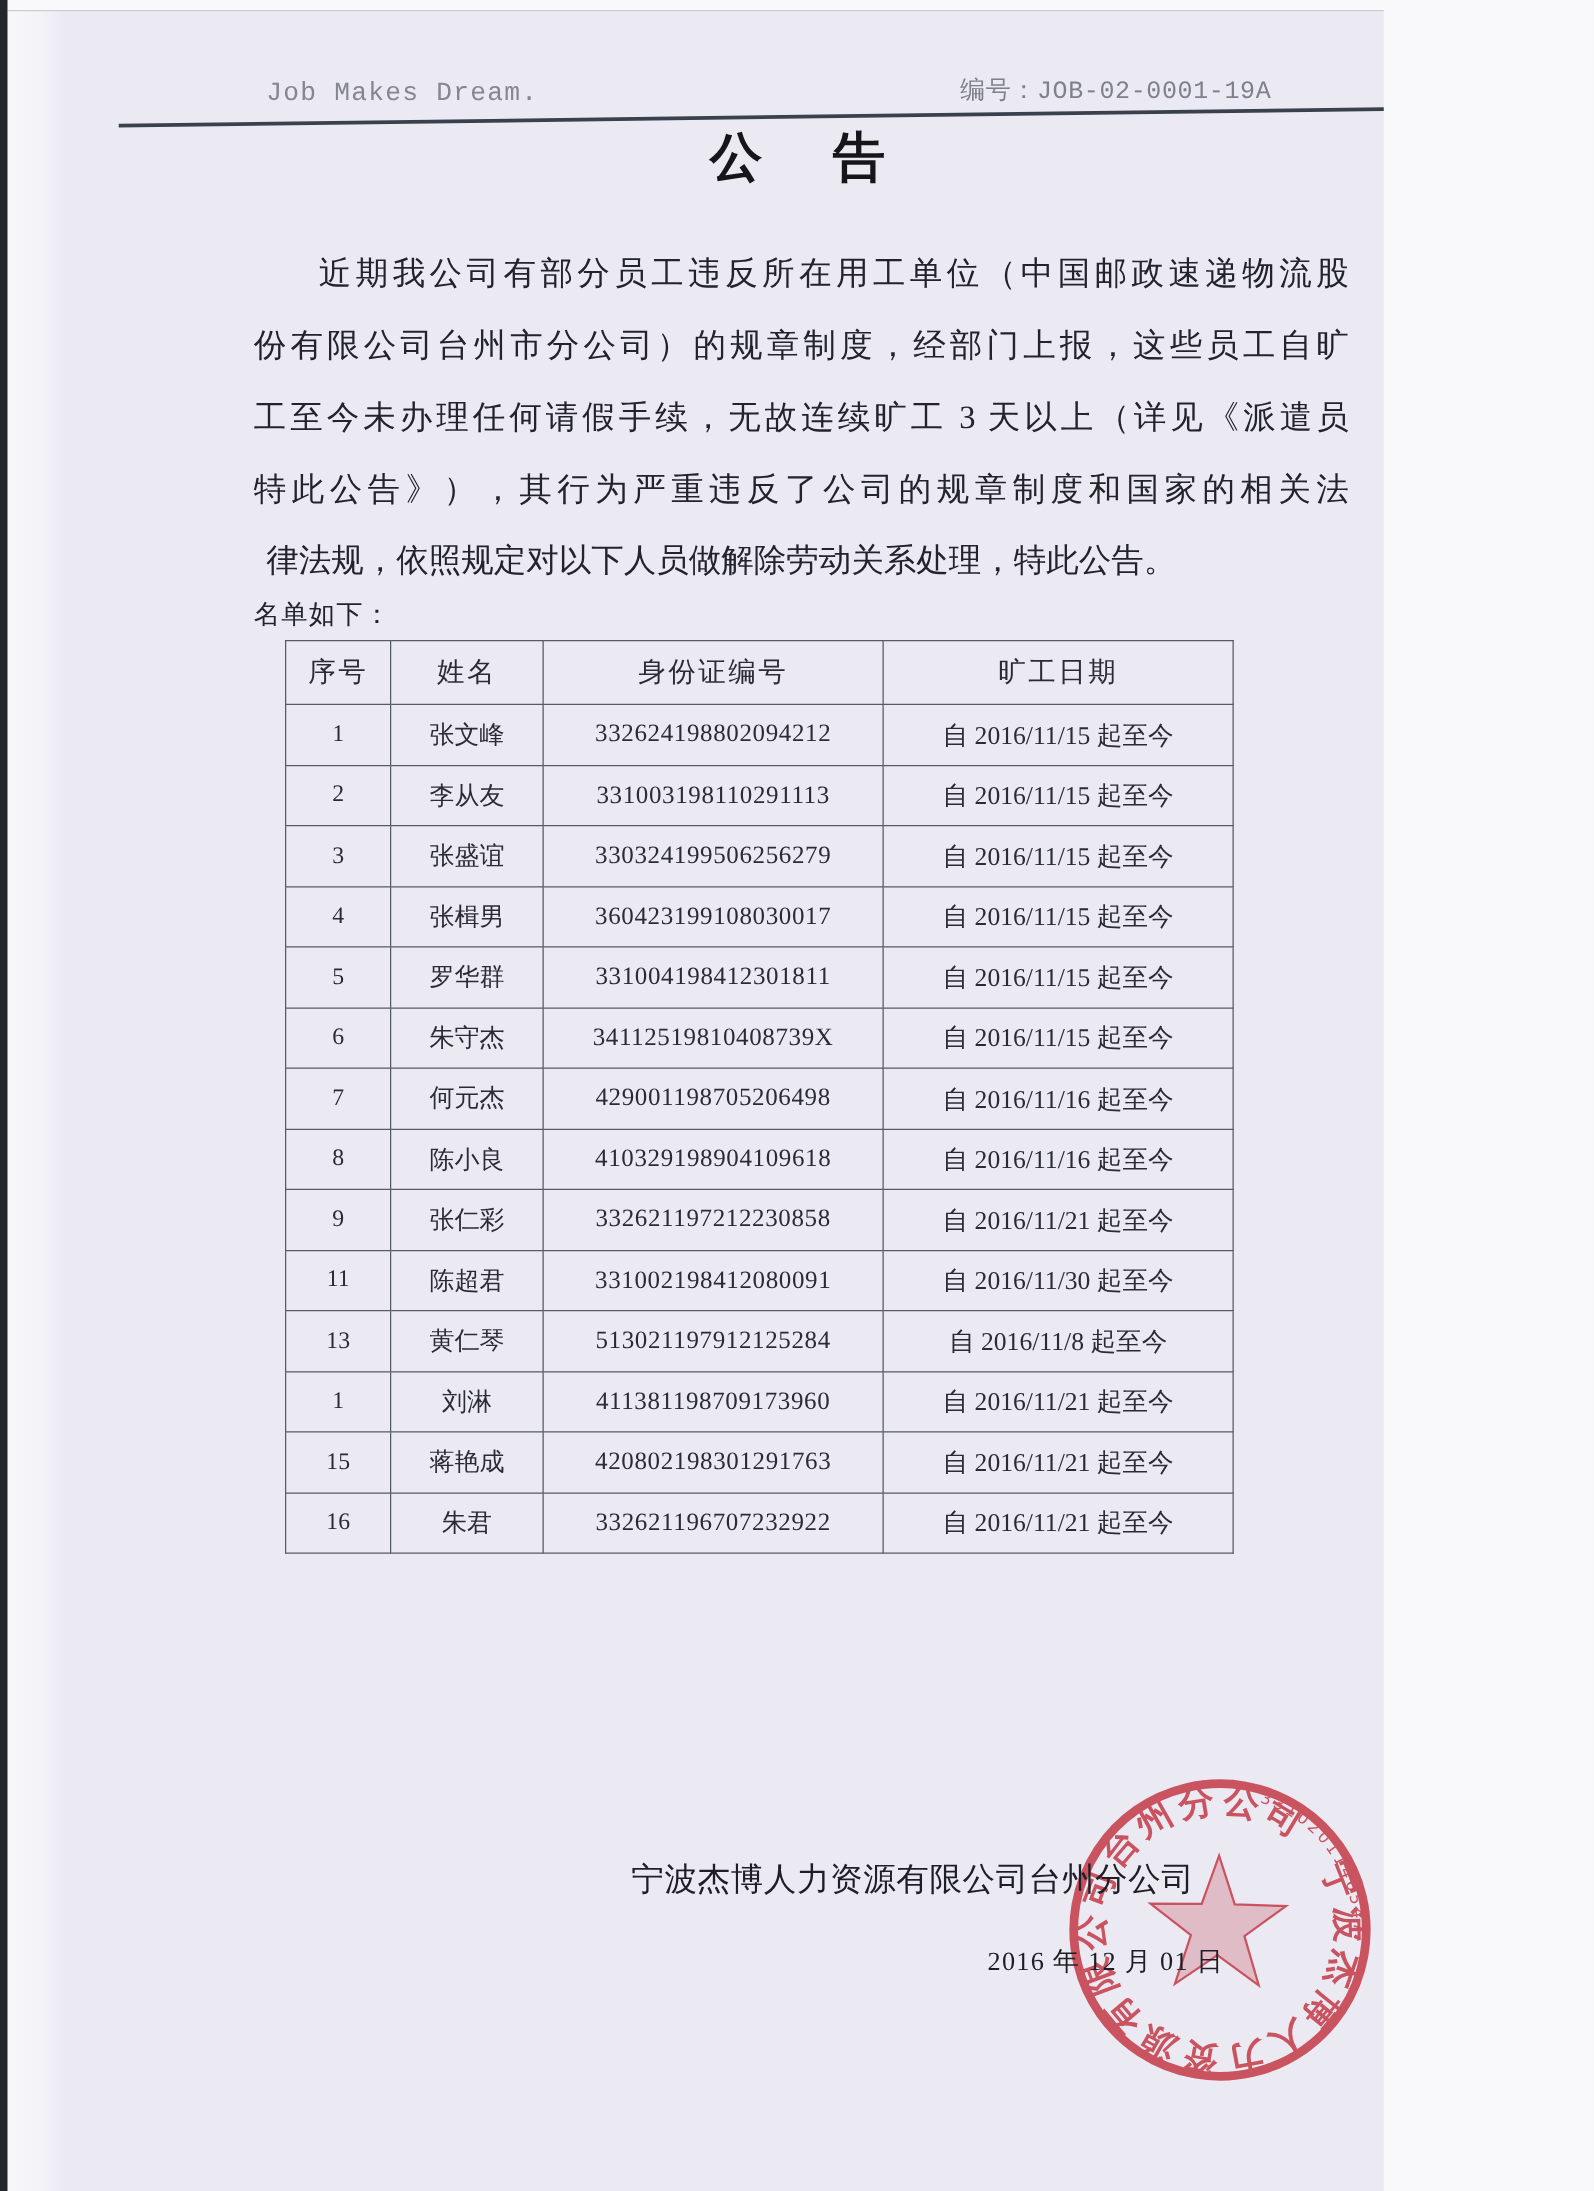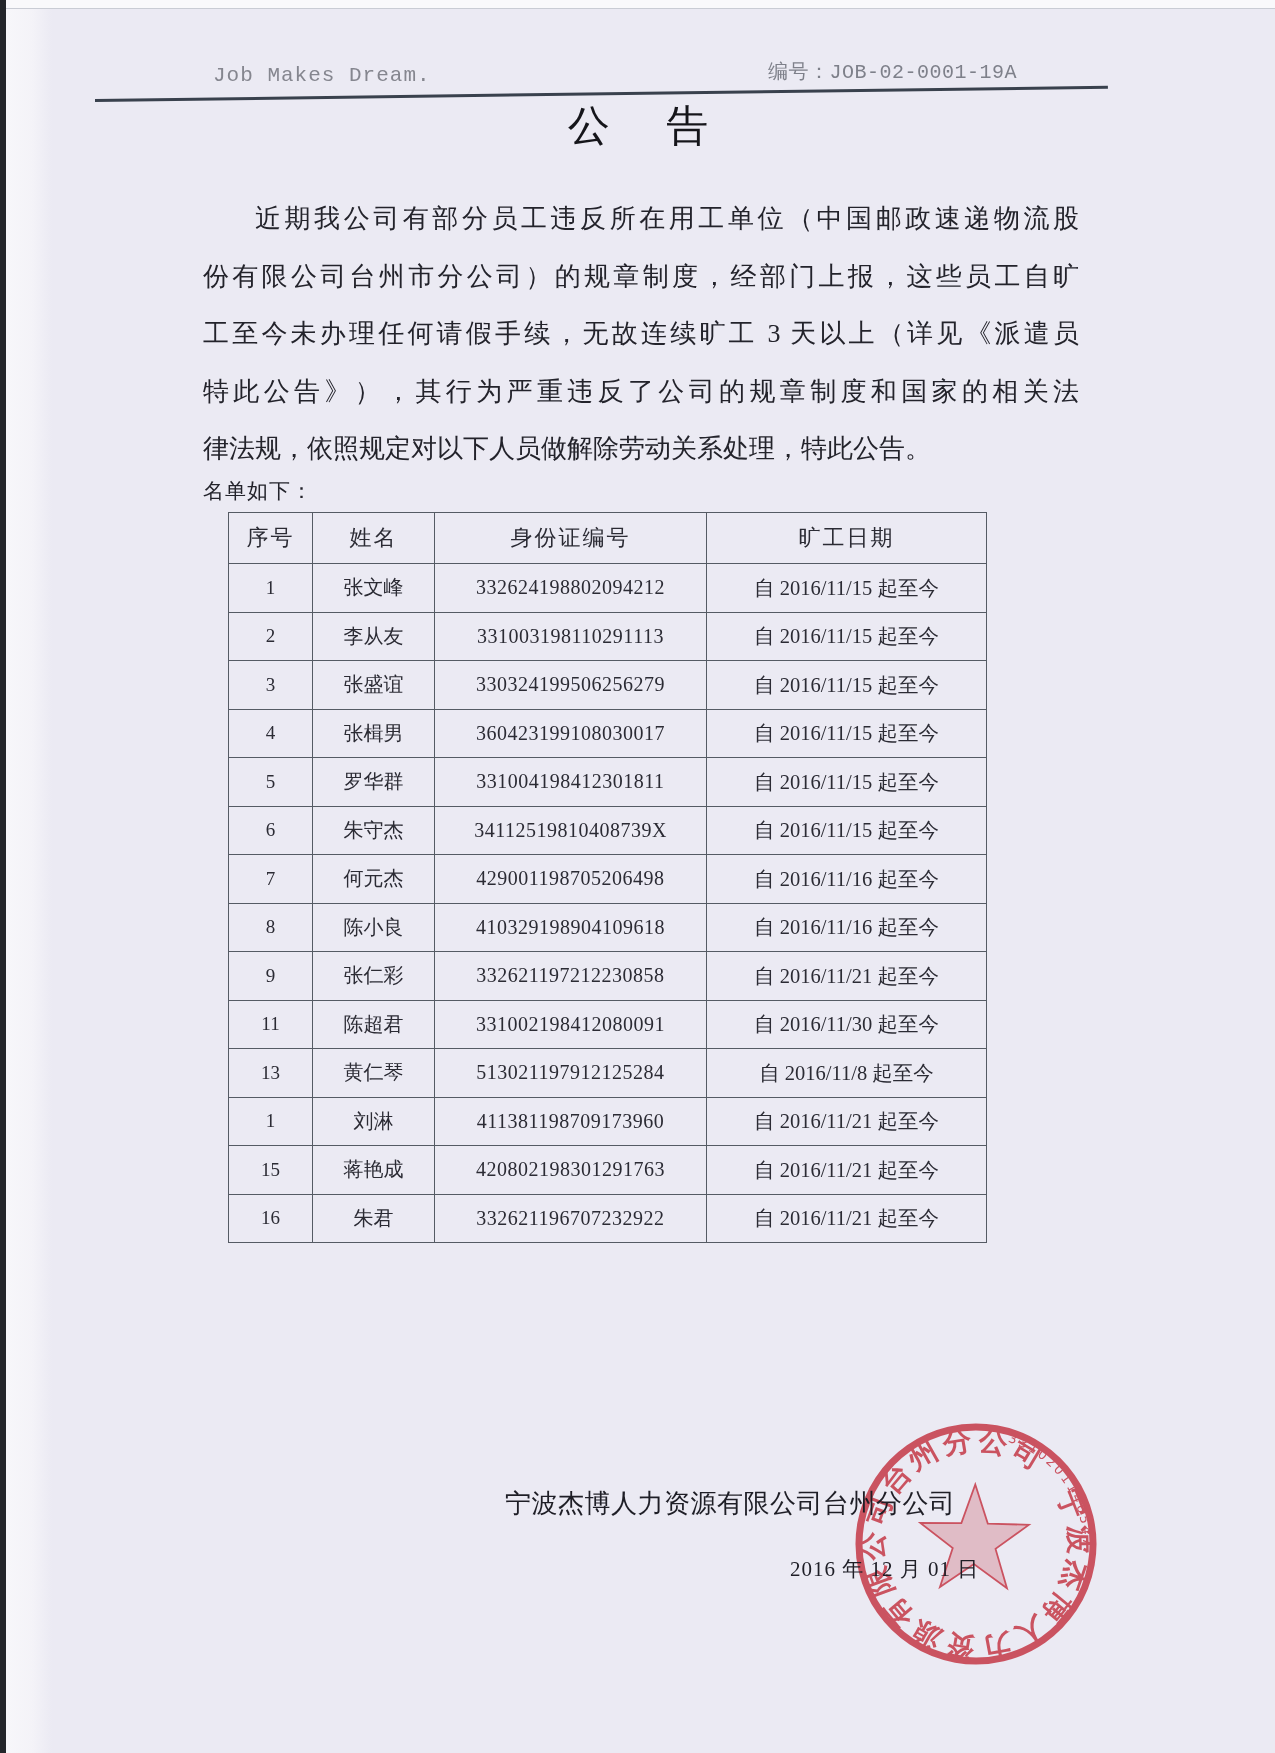--- a/index.html
+++ b/index.html
@@ -1,37 +1,37 @@
 <!DOCTYPE html>
 <html><head>
 <meta charset="utf-8">
 <style>
   html,body{margin:0;padding:0;background:#f9f9fb;}
-  .canvas{position:relative;width:1275px;height:1753px;background:#f9f9fb;overflow:hidden;
+  .canvas{position:relative;width:1107px;height:1753px;background:#f9f9fb;overflow:hidden;
           font-family:"Liberation Serif","DejaVu Serif",serif;color:#26262e;}
   
   .edge-strip{position:absolute;left:0;top:0;width:6px;height:1753px;background:#23262a;}
   .paper{position:absolute;left:6px;top:8px;width:1269px;height:1745px;
          background:linear-gradient(90deg,#f7f7fa 0px,#f4f3f8 26px,#ebeaf3 46px,#ebeaf3 100%);
          border-top:1px solid #c9ccd4;}
   
   .slogan{position:absolute;left:213px;top:64px;font-family:"Liberation Mono","DejaVu Sans Mono",monospace;
           font-size:21px;color:#85868f;letter-spacing:1px;}
   .doc-no{position:absolute;left:768px;top:58px;width:345px;font-family:"Liberation Mono","DejaVu Sans Mono",monospace;
           font-size:20px;color:#7e808a;letter-spacing:0.5px;}
   .header-rule{position:absolute;left:95px;top:99px;width:1013px;height:3px;background:#39414d;
           transform:rotate(-0.75deg);transform-origin:left center;}
   
   .page-title{position:absolute;left:398px;top:98px;width:480px;text-align:center;
-          font-size:42px;font-weight:normal;color:#15151a;letter-spacing:16px;text-indent:16px;word-spacing:14px;}
+          font-size:42px;font-weight:bold;color:#15151a;letter-spacing:16px;text-indent:16px;word-spacing:14px;}
   
   .body-block{position:absolute;left:203px;top:190px;width:876px;font-size:26px;line-height:57.5px;color:#23232b;}
   .body-line{text-align:justify;text-align-last:justify;white-space:normal;height:57.5px;}
   .body-line.first{text-indent:2em;}
-  .body-line.last{text-align-last:left;}
+  .body-line.last{text-align-last:left;margin-left:10px;}
   .list-label{position:absolute;left:203px;top:477px;font-size:21px;color:#23232b;letter-spacing:1px;}
   
   .roster{position:absolute;left:228px;top:512px;border-collapse:collapse;table-layout:fixed;}
   .roster col.c0{width:84px;} .roster col.c1{width:122px;} .roster col.c2{width:272px;} .roster col.c3{width:280px;}
   .roster th,.roster td{border:1px solid #555b64;text-align:center;vertical-align:middle;
           font-weight:normal;color:#2b2b34;padding:0;}
   .roster th{height:50px;font-size:22px;letter-spacing:2px;}
   .roster td{height:47.5px;font-size:20px;}
   .roster td.c0{font-size:19px;}
   .roster td.c2{font-size:20px;letter-spacing:0.5px;}

